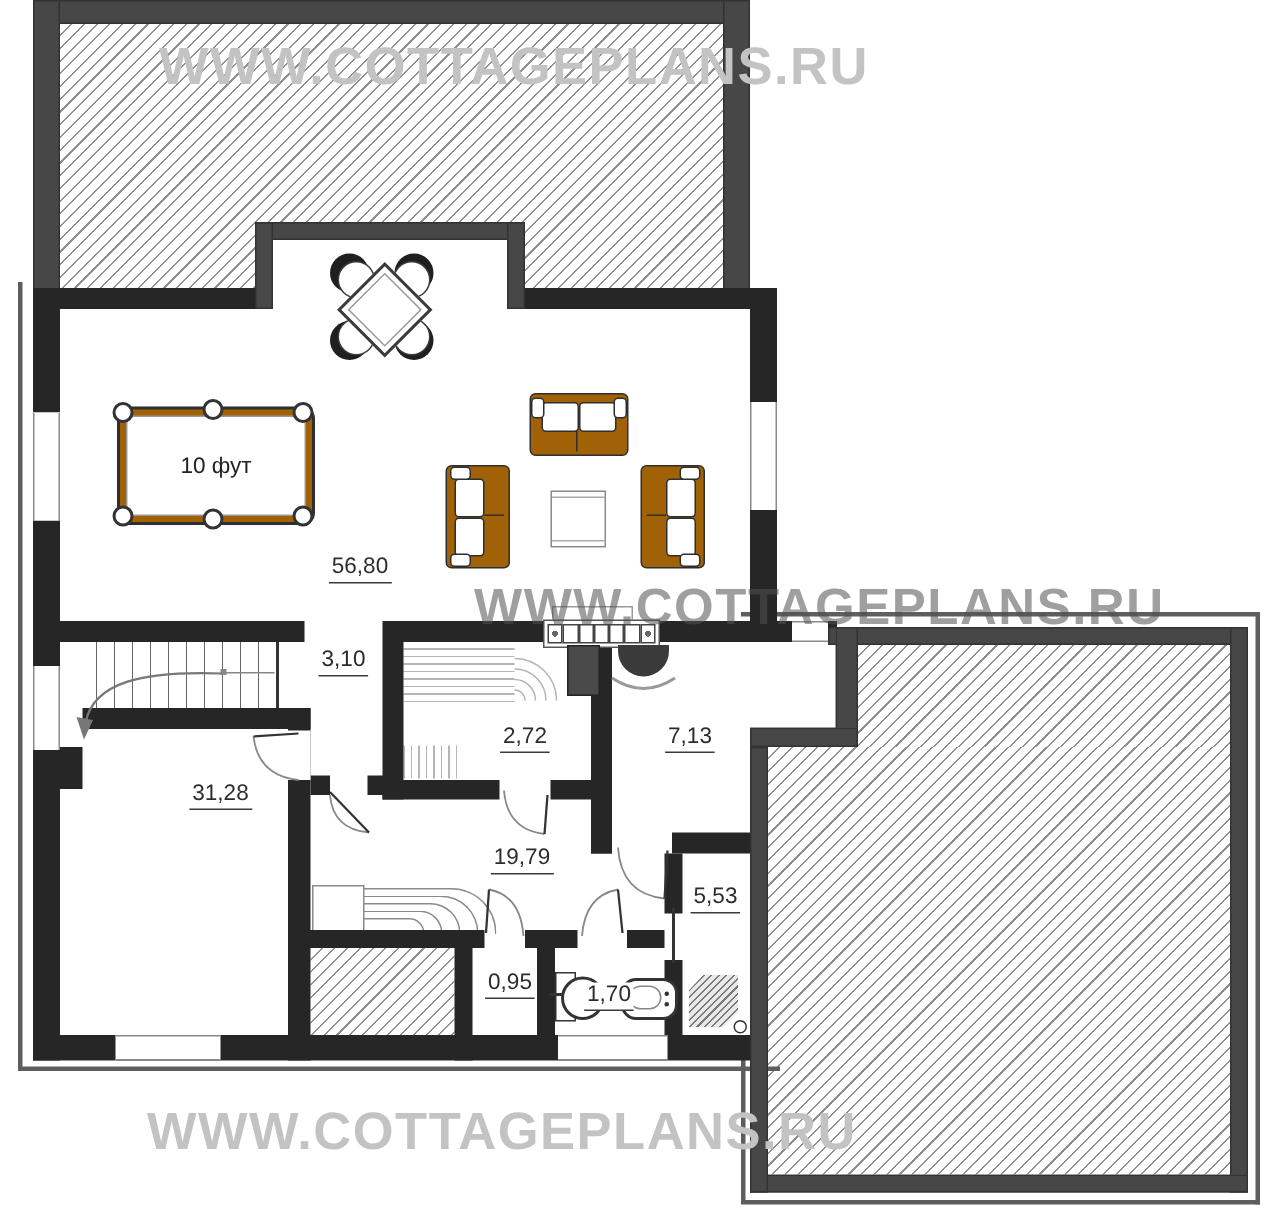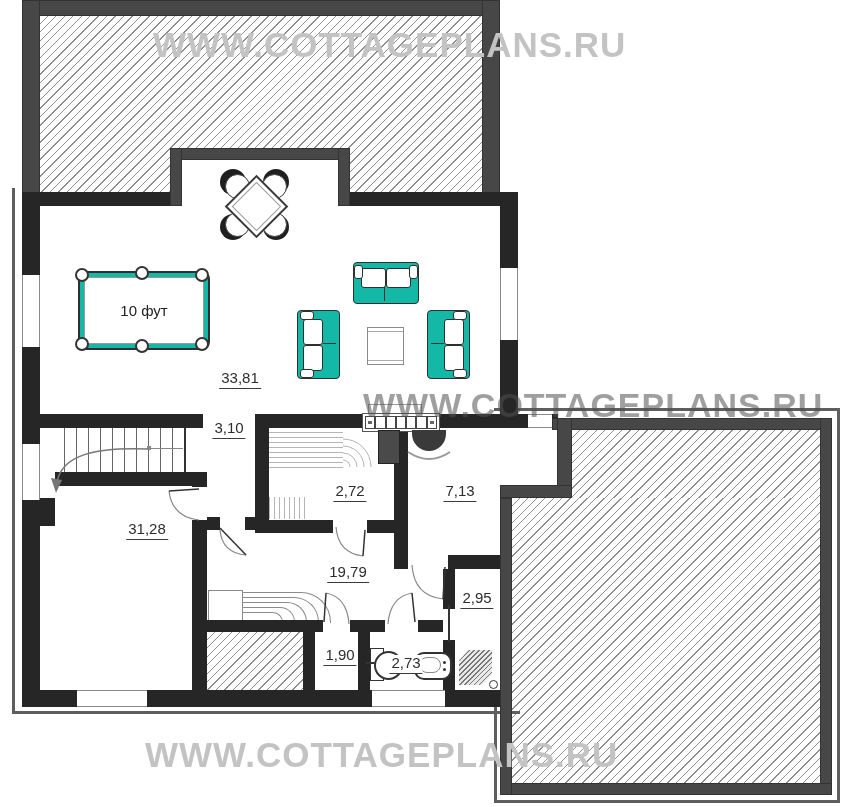--- a/index.html
+++ b/index.html
@@ -15,24 +15,24 @@
   .whitebox{position:absolute;background:#fff;z-index:5;}
   .win{position:absolute;background:#fff;z-index:12;
      box-shadow:inset 0 4px 0 -3px #8a8a8a, inset 0 -4px 0 -3px #8a8a8a;}
   .winv{position:absolute;background:#fff;z-index:12;
      box-shadow:inset 4px 0 0 -3px #8a8a8a, inset -4px 0 0 -3px #8a8a8a;}
   .thin{position:absolute;background:#5e5e5e;z-index:2;}
   .lbl{position:absolute;z-index:30;font-size:15px;color:#2d2d2d;
      border-bottom:1.5px solid #3a3a3a;padding:0 2px 1px 2px;white-space:nowrap;
      transform:translateX(-50%);line-height:1.1;}
   .wm{position:absolute;z-index:40;font-weight:bold;white-space:nowrap;
-     letter-spacing:1px;line-height:1;margin-left:47px;}
+     letter-spacing:1px;line-height:1;}
   .wm.light{color:#c3c3c3;font-size:35px;}
   .wm.mid{color:rgba(80,80,80,.55);font-size:34px;}
-  .furn{position:absolute;background:#14b8a6;border:1.5px solid #2f2f2f;z-index:20;}
+  .furn{position:absolute;background:#a16207;border:1.5px solid #2f2f2f;z-index:20;}
   .furn .in{position:absolute;border:1px solid #2f2f2f;background:#fff;}
   .pocket{position:absolute;width:10px;height:10px;border-radius:50%;
      background:#fff;border:2px solid #333;z-index:22;}
   .chair-d{position:absolute;width:26px;height:26px;border-radius:50%;
      background:#1f1f1f;z-index:20;}
   .chair-s{position:absolute;width:23px;height:23px;border-radius:50%;
      background:#fff;border:1px solid #3a3a3a;z-index:21;}
   .winder{position:absolute;border-top:1px solid #8a8a8a;border-right:1px solid #8a8a8a;
      z-index:6;}
   svg.overlay{position:absolute;left:0;top:0;z-index:25;pointer-events:none;}
@@ -229,27 +229,27 @@
     <g stroke="#333" fill="none" stroke-width="1.5">
       <path d="M199,489 L169,491"></path>
       <path d="M220,528 L246,555"></path>
       <path d="M365,530 L363,556"></path>
       <path d="M445,567 L443,599"></path>
       <path d="M324,622 L326,593"></path>
       <path d="M415,622 L412,593"></path>
     </g>
   </svg>
 
-  <div class="lbl" style="left:240px;top:370px;">33,81</div>
-  <div class="lbl" style="left:229px;top:420px;">3,10</div>
+  <div class="lbl" style="left:240px;top:370px;">56,80</div>
+  <div class="lbl" style="left:229px;top:432px;">3,10</div>
   <div class="lbl" style="left:350px;top:483px;">2,72</div>
   <div class="lbl" style="left:460px;top:483px;">7,13</div>
   <div class="lbl" style="left:147px;top:521px;">31,28</div>
   <div class="lbl" style="left:348px;top:564px;">19,79</div>
-  <div class="lbl" style="left:477px;top:590px;">2,95</div>
-  <div class="lbl" style="left:340px;top:647px;">1,90</div>
-  <div class="lbl" style="left:406px;top:655px;background:#fff;">2,73</div>
+  <div class="lbl" style="left:477px;top:590px;">5,53</div>
+  <div class="lbl" style="left:340px;top:647px;">0,95</div>
+  <div class="lbl" style="left:406px;top:655px;background:#fff;">1,70</div>
 
   <div class="wm light" style="left:106px;top:27px;">WWW.COTTAGEPLANS.RU</div>
   <div class="wm mid" style="left:316px;top:388px;">WWW.COTTAGEPLANS.RU</div>
   <div class="wm light" style="left:98px;top:737px;">WWW.COTTAGEPLANS.RU</div>
 
 </div>
 
 </body></html>

